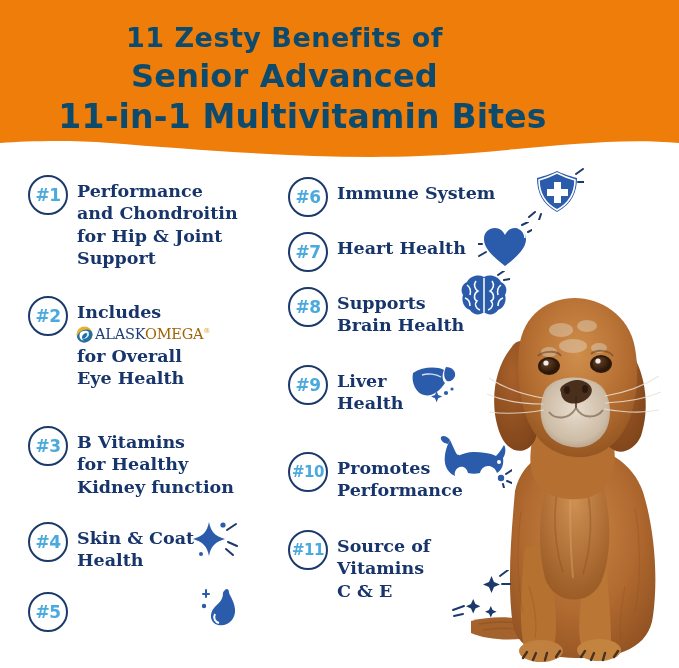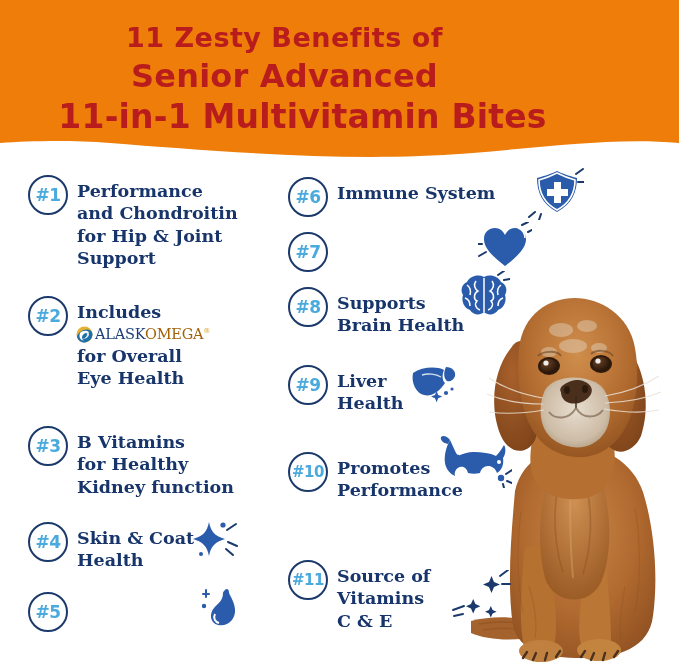--- a/index.html
+++ b/index.html
@@ -9,21 +9,21 @@
     font-family:"Liberation Serif",serif;
     overflow:hidden;
     position:relative;
   }
   #root{position:relative;width:679px;height:668px;overflow:hidden;background:#fff;}
 
   
   .header{position:absolute;left:0;top:0;width:679px;height:165px;overflow:hidden;}
   .header-bg{position:absolute;left:0;top:0;width:679px;height:165px;}
   .header-text{position:absolute;left:0;top:0;width:569px;text-align:center;z-index:2;
-     color:#b91c1c;font-family:"DejaVu Sans",sans-serif;}
+     color:#0c4a6e;font-family:"DejaVu Sans",sans-serif;}
   .title-line1{font-size:27px;font-weight:bold;letter-spacing:.5px;margin-top:22px;
      font-family:"DejaVu Sans",sans-serif;}
   .title-line2{font-size:32px;font-weight:bold;letter-spacing:.2px;margin-top:4px;}
   .title-line3{font-size:33px;font-weight:bold;letter-spacing:.2px;margin-top:2px;padding-left:36px;}
 
   
   .col{position:absolute;top:0;}
   .col-left{left:0;width:282px;}
   .col-right{left:282px;width:250px;}
 
@@ -293,20 +293,23 @@
       <path d="M48,6 L55,1" stroke="#1b3a6b" stroke-width="2" stroke-linecap="round"></path>
       <path d="M50,14 L56,14" stroke="#1b3a6b" stroke-width="2" stroke-linecap="round"></path>
       <path d="M7,44 L1,49" stroke="#1b3a6b" stroke-width="2" stroke-linecap="round"></path>
       <path d="M13,46 L11,52" stroke="#1b3a6b" stroke-width="2" stroke-linecap="round"></path>
     </svg>
 
     <div class="benefit" style="left:6px;top:232px;">
       <div class="badge">
         <span>#7</span>
       </div>
+      <div class="btext">
+        <div class="nowrap">Heart Health</div>
+      </div>
     </div>
 
     <svg class="icon" style="left:196px;top:222px;" width="54" height="48" viewBox="0 0 54 48">
       <path d="M27,44 C14,34 6,26 6,17 C6,10 11,6 17,6 C22,6 25,9 27,13 C29,9 32,6 37,6
                C43,6 48,10 48,17 C48,26 40,34 27,44 Z" fill="#2a5cab"></path>
       <path d="M40,6 C44,7 47,11 47,16" stroke="#ffffff" stroke-width="1.6" fill="none"></path>
       <path d="M44,3 L50,0" stroke="#1b3a6b" stroke-width="2" stroke-linecap="round"></path>
       <path d="M50,10 L54,8" stroke="#1b3a6b" stroke-width="2" stroke-linecap="round"></path>
       <path d="M8,30 L1,34" stroke="#1b3a6b" stroke-width="2" stroke-linecap="round"></path>
       <path d="M4,22 L0,22" stroke="#1b3a6b" stroke-width="2" stroke-linecap="round"></path>
@@ -375,21 +378,21 @@
                C4,22 6,13 10,6 Z" fill="#2a5cab"></path>
       <path d="M18,22 C14,26 12,31 13,36" stroke="#2a5cab" stroke-width="3" fill="none" stroke-linecap="round"></path>
       <path d="M10,6 C7,2 3,1 1,3 C0,6 3,9 8,10" fill="#2a5cab"></path>
       <circle cx="59" cy="28" r="2" fill="#ffffff"></circle>
       <circle cx="61" cy="44" r="3.2" fill="#2a5cab"></circle>
       <path d="M66,40 L72,36" stroke="#1b3a6b" stroke-width="2" stroke-linecap="round"></path>
       <path d="M67,47 L72,49" stroke="#1b3a6b" stroke-width="2" stroke-linecap="round"></path>
       <path d="M63,50 L64,54" stroke="#1b3a6b" stroke-width="2" stroke-linecap="round"></path>
     </svg>
 
-    <div class="benefit" style="left:6px;top:560px;">
+    <div class="benefit" style="left:6px;top:530px;">
       <div class="badge wide">
         <span>#11</span>
       </div>
       <div class="btext">
         <div class="nowrap">Source of</div>
         <div class="nowrap">Vitamins</div>
         <div class="nowrap">C &amp; E</div>
       </div>
     </div>
 

